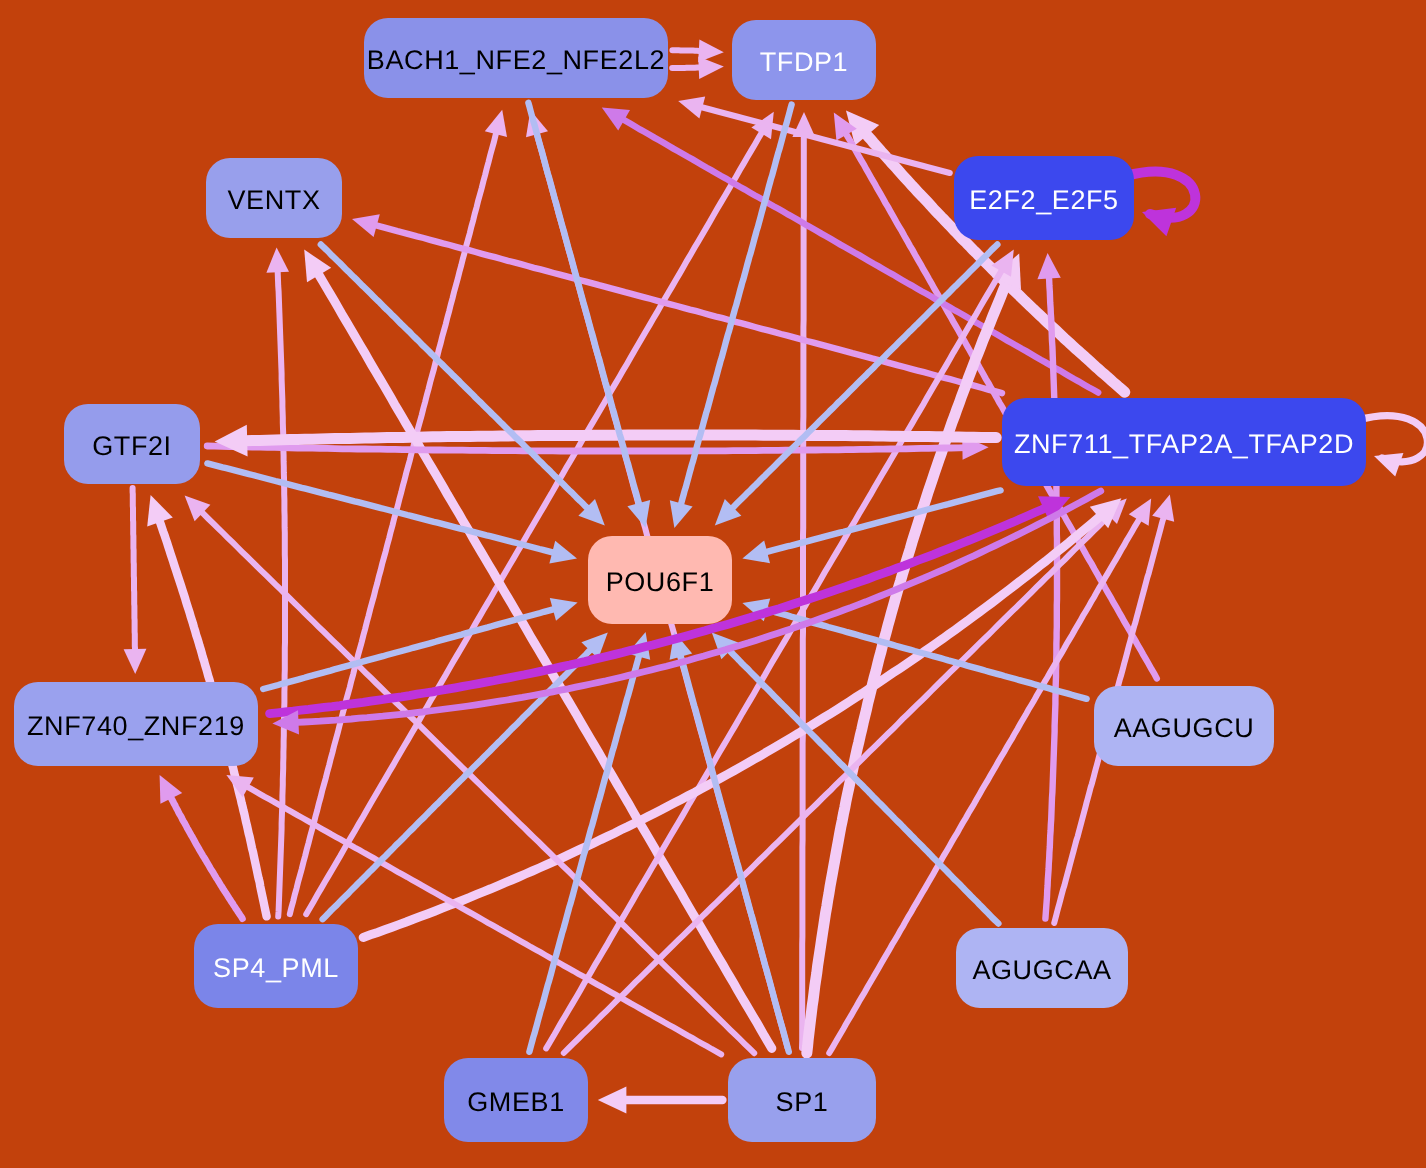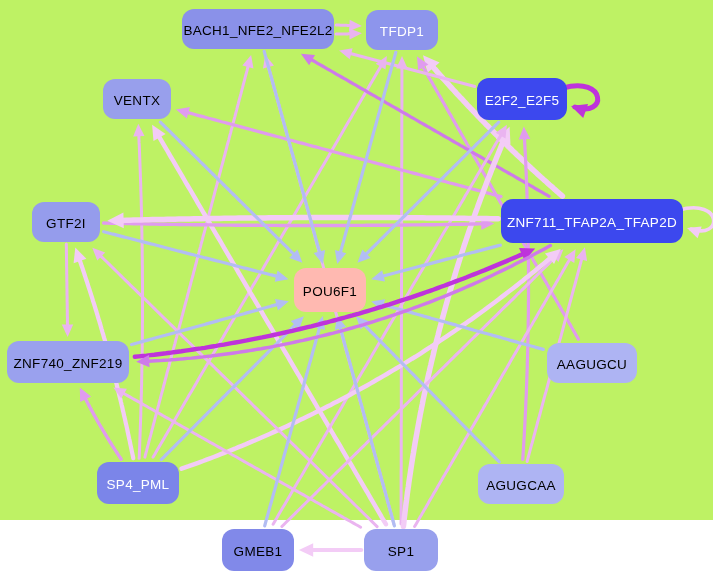--- a/index.html
+++ b/index.html
@@ -7,22 +7,22 @@
     padding: 0;
     width: 713px;
     height: 584px;
     background: #ffffff;
     overflow: hidden;
     font-family: "Liberation Sans", sans-serif;
   }
   #canvas-wrap {
     position: relative;
     width: 713px;
-    height: 520px;
-    background: #bef264;
+    height: 584px;
+    background: #c2410c;
   }
   svg {
     display: block;
   }
   .node-label {
     font-family: "Liberation Sans", sans-serif;
     font-size: 13.5px;
     letter-spacing: 0.3px;
     pointer-events: none;
   }

